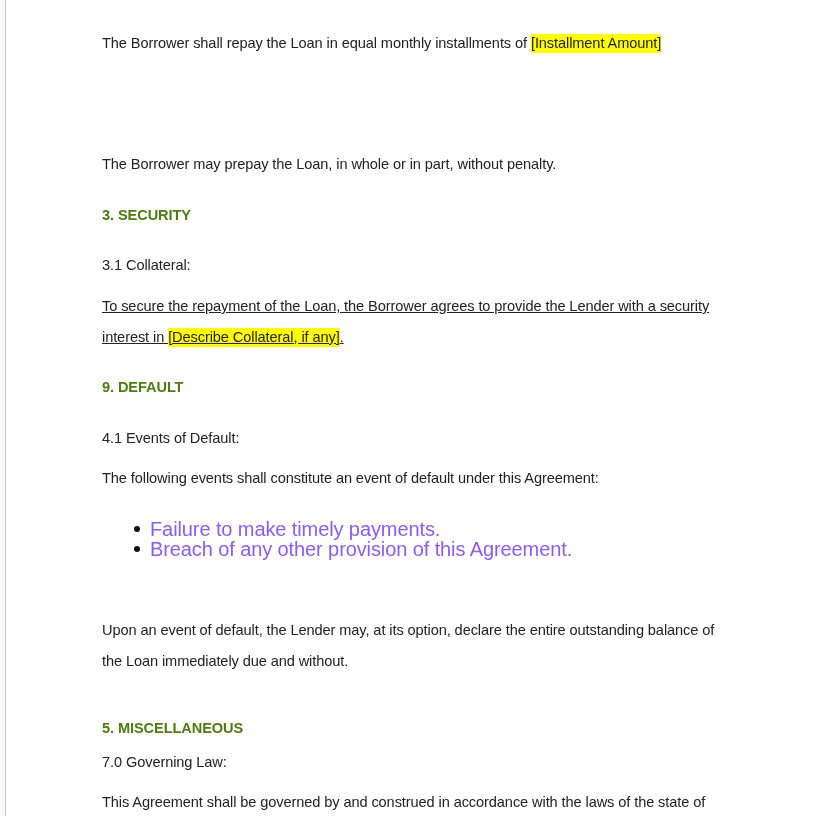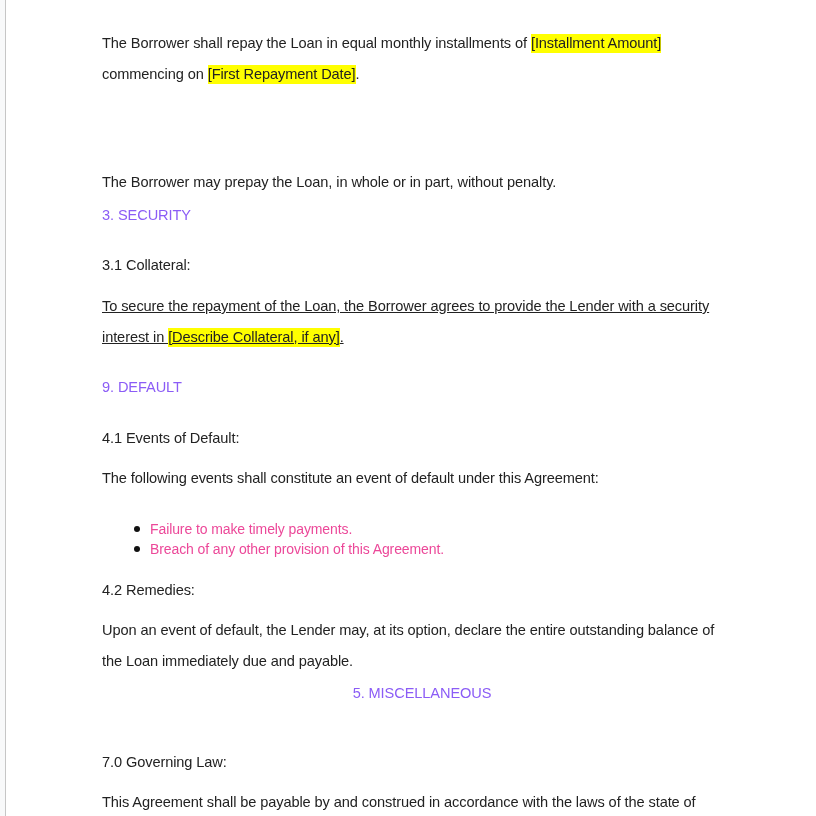--- a/index.html
+++ b/index.html
@@ -32,32 +32,32 @@
       position: absolute;
       left: 96px;
       width: 640px;
       font-family: "Liberation Sans", sans-serif;
       font-size: 14.6px;
       color: #222222;
       letter-spacing: -0.1px;
       white-space: nowrap;
     }
     .para { line-height: 30.5px; }
-    .head { font-weight: normal; color: #8b5cf6; line-height: 20px; }
+    .head { font-weight: bold; color: #4d7c0f; line-height: 20px; }
     .sub { line-height: 20px; }
     .hl {
       background: #ffff00;
       padding: 1px 0 2px 0;
     }
     .bullets {
       position: absolute;
       left: 96px;
       font-family: "Liberation Sans", sans-serif;
-      font-size: 14px;
-      color: #ec4899;
+      font-size: 20px;
+      color: #8b5cf6;
       letter-spacing: -0.1px;
       margin: 0;
       padding: 0;
       list-style: none;
     }
     .bullets li {
       position: relative;
       height: 20px;
       line-height: 20px;
       padding-left: 48px;
@@ -76,46 +76,44 @@
 </head>
 <body>
 
 <div class="gutter"></div>
 <div class="page-edge"></div>
 
 <div class="page">
 
   <div class="blk para" style="top:28px;">
     <div><span>The Borrower shall repay the Loan in equal monthly installments of </span><span class="hl">[Installment Amount]</span></div>
-    <div><span>commencing on </span><span class="hl">[First Repayment Date]</span><span>.</span></div>
   </div>
 
-  <div class="blk sub" style="top:154px;margin-top:18px;">The Borrower may prepay the Loan, in whole or in part, without penalty.</div>
+  <div class="blk sub" style="top:154px;">The Borrower may prepay the Loan, in whole or in part, without penalty.</div>
 
   <div class="blk head" style="top:205px;">3. SECURITY</div>
   <div class="blk sub" style="top:255px;">3.1 Collateral:</div>
   <div class="blk para" style="top:291px;text-decoration:underline;">
     <div>To secure the repayment of the Loan, the Borrower agrees to provide the Lender with a security</div>
     <div><span>interest in </span><span class="hl">[Describe Collateral, if any]</span><span>.</span></div>
   </div>
 
   <div class="blk head" style="top:377px;">9. DEFAULT</div>
   <div class="blk sub" style="top:428px;">4.1 Events of Default:</div>
   <div class="blk sub" style="top:468px;">The following events shall constitute an event of default under this Agreement:</div>
 
   <ul class="bullets" style="top:519px;">
     <li><span class="dot"></span><span>Failure to make timely payments.</span></li>
     <li><span class="dot"></span><span>Breach of any other provision of this Agreement.</span></li>
   </ul>
 
-  <div class="blk sub" style="top:580px;">4.2 Remedies:</div>
   <div class="blk para" style="top:615px;">
     <div>Upon an event of default, the Lender may, at its option, declare the entire outstanding balance of</div>
-    <div>the Loan immediately due and payable.</div>
+    <div>the Loan immediately due and without.</div>
   </div>
 
-  <div class="blk head" style="top:683px;text-align:center;">5. MISCELLANEOUS</div>
+  <div class="blk head" style="top:718px;">5. MISCELLANEOUS</div>
   <div class="blk sub" style="top:752px;">7.0 Governing Law:</div>
   <div class="blk para" style="top:787px;">
-    <div>This Agreement shall be payable by and construed in accordance with the laws of the state of</div>
+    <div>This Agreement shall be governed by and construed in accordance with the laws of the state of</div>
   </div>
 
 </div>
 
 </body></html>

